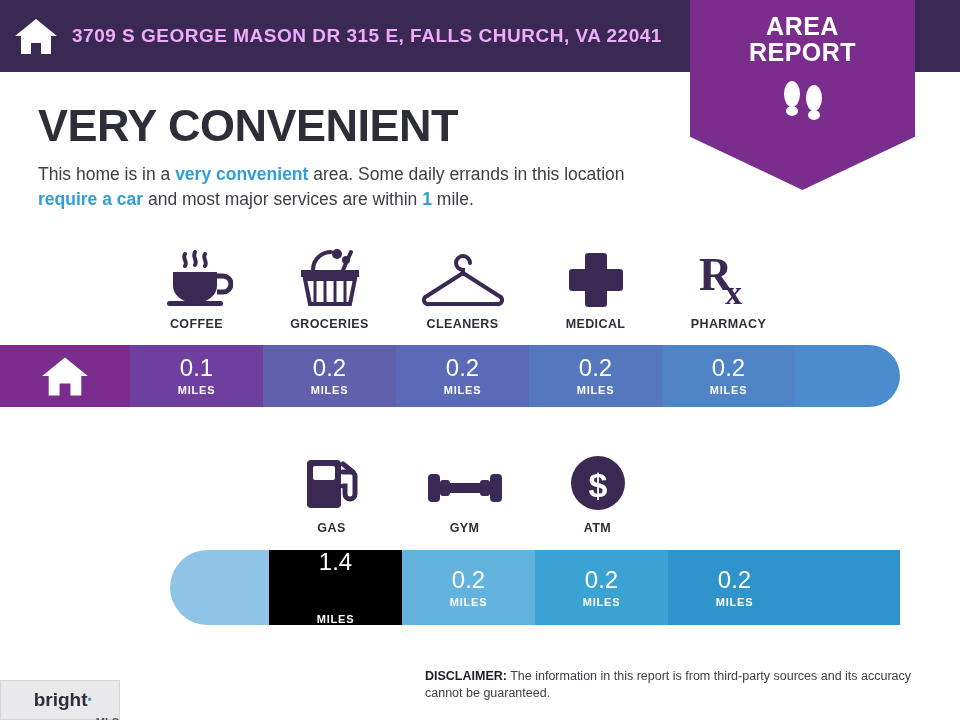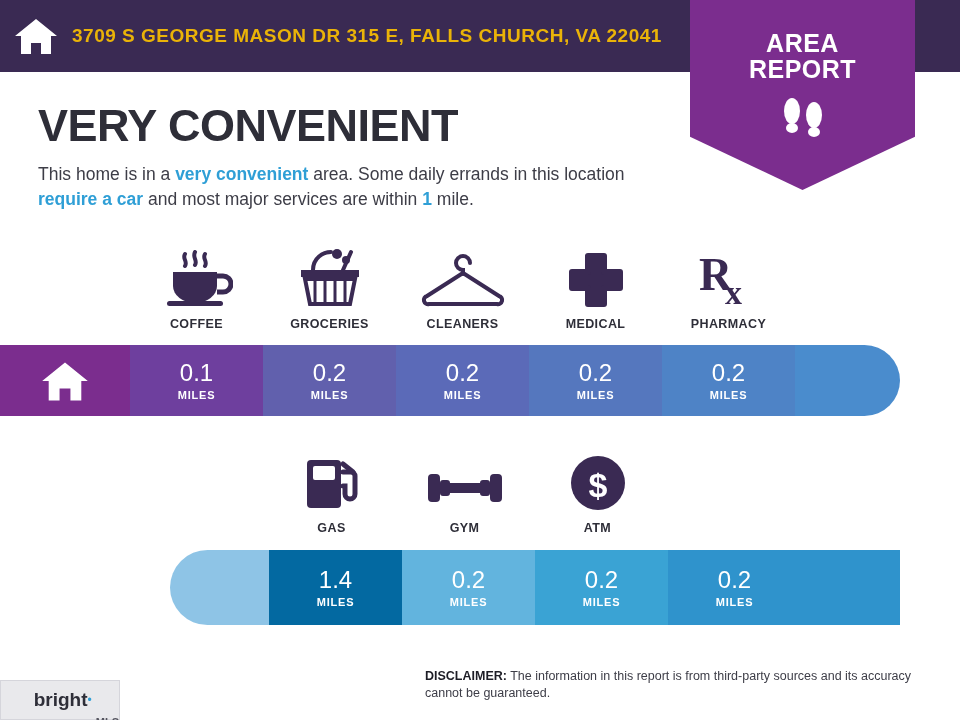--- a/index.html
+++ b/index.html
@@ -14,36 +14,36 @@
   
   .header {
     position: absolute; top: 0; left: 0; width: 960px; height: 72px;
     background: #3a2a53;
     display: flex; align-items: center;
   }
   .header-home {
     width: 72px; height: 72px; display: flex; align-items: center; justify-content: center;
   }
   .header-address {
-    color: #eab308;
+    color: #f0abfc;
     font-size: 19px;
     font-weight: bold;
     letter-spacing: 0.5px;
     line-height: 1.25;
     max-width: 600px;
     text-transform: uppercase;
   }
 
   
   .badge {
     position: absolute; top: 0; left: 690px; width: 225px; height: 190px;
     background: #7b2d8e;
     clip-path: polygon(0 0, 100% 0, 100% 72%, 50% 100%, 0 72%);
     display: flex; flex-direction: column; align-items: center;
-    padding-top: 30px;
+    padding-top: 13px;
     z-index: 5;
   }
   .badge-title {
     color: #ffffff; font-size: 25px; font-weight: bold; line-height: 1.05;
     text-align: center; letter-spacing: 0.5px;
   }
   .badge-icon { margin-top: 12px; }
 
   
   .headline {
@@ -68,21 +68,21 @@
   .icon-label {
     margin-top: 9px; font-size: 12.5px; font-weight: bold; color: #2e2e38;
     letter-spacing: 0.4px;
   }
 
   #icon-row-1 { top: 248px; left: 130px; }
   #icon-row-2 { top: 452px; left: 265px; }
 
   
   .bar1 {
-    position: absolute; top: 345px; left: 0; width: 900px; height: 71px;
+    position: absolute; top: 345px; left: 0; width: 900px; height: 62px;
     display: flex; border-radius: 0 38px 38px 0; overflow: hidden;
   }
   .bar2 {
     position: absolute; top: 550px; left: 170px; width: 730px; height: 75px;
     display: flex; border-radius: 38px 0 0 38px; overflow: hidden;
   }
   .bar-home { width: 130px; display: flex; align-items: center; justify-content: center; }
   .bar-cell {
     width: 133px; display: flex; flex-direction: column;
     align-items: center; justify-content: center; color: #ffffff;
@@ -282,21 +282,21 @@
           <circle cx="29" cy="29" r="27" fill="#3a2a53"></circle>
           <text x="29" y="43" text-anchor="middle" font-family="Liberation Sans, sans-serif" font-size="34" font-weight="bold" fill="#ffffff">$</text>
         </svg>
       </div>
       <div class="icon-label">ATM</div>
     </div>
   </div>
 
   <div class="bar2">
     <div class="bar-tail" id="b2lead" style="background: rgb(142, 196, 230);"></div>
-    <div class="bar-cell" id="b2c0" style="background: #0369a1;">
+    <div class="bar-cell" id="b2c0" style="background: #000000; justify-content: space-between;">
       <div class="val">1.4</div>
       <div class="unit">MILES</div>
     </div>
     <div class="bar-cell" id="b2c1" style="background: rgb(98, 180, 222);">
       <div class="val">0.2</div>
       <div class="unit">MILES</div>
     </div>
     <div class="bar-cell" id="b2c2" style="background: rgb(58, 163, 212);">
       <div class="val">0.2</div>
       <div class="unit">MILES</div>

